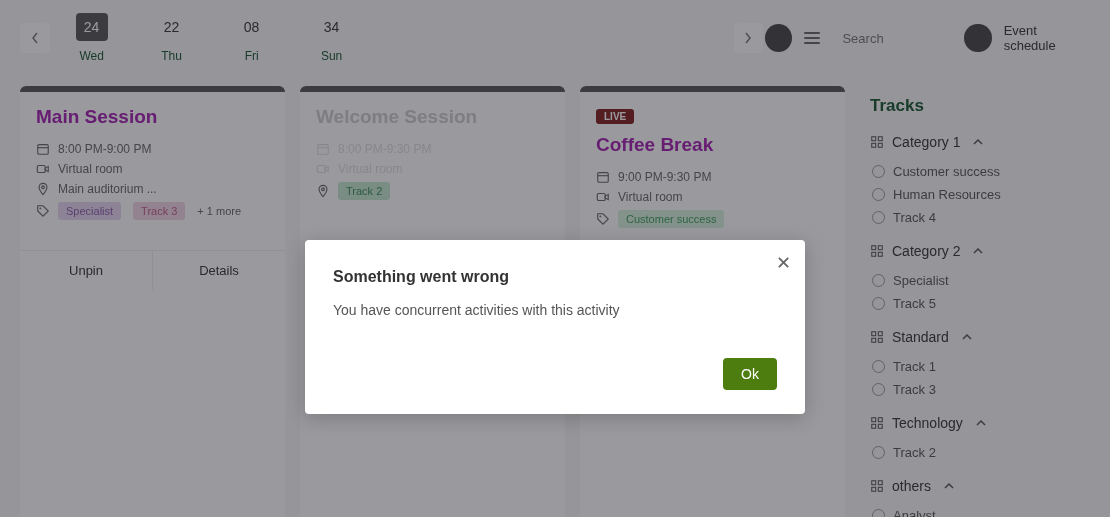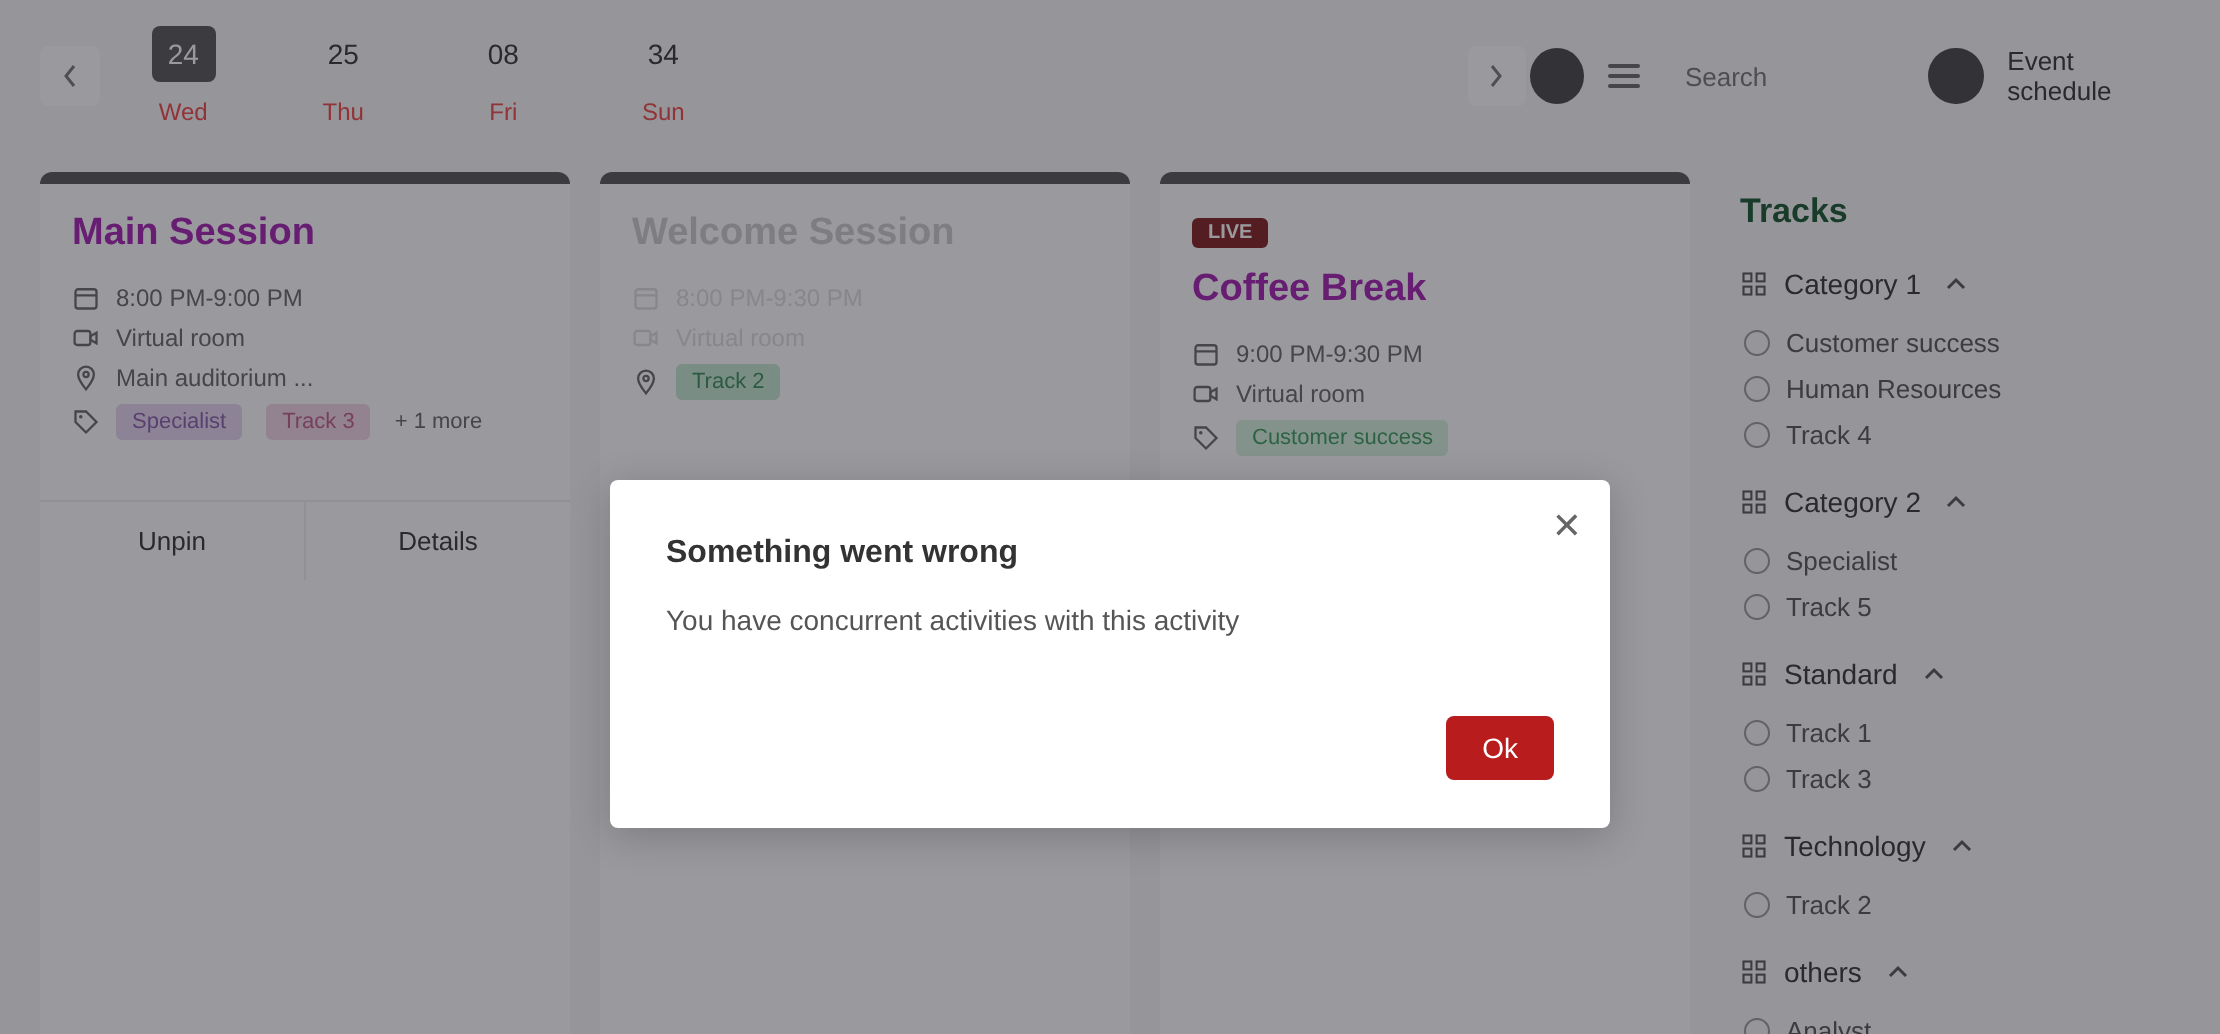--- a/index.html
+++ b/index.html
@@ -5,21 +5,21 @@
     * { box-sizing: border-box; margin: 0; padding: 0; }
     body { font-family: -apple-system, BlinkMacSystemFont, "Segoe UI", Arial, sans-serif; background: #f7f7f7; width: 1110px; height: 517px; overflow: hidden; position: relative; }
     
     
     .header { display: flex; align-items: center; padding: 8px 20px; gap: 2px; }
     .nav-arrow { width: 30px; height: 30px; background: #fff; border-radius: 4px; display: flex; align-items: center; justify-content: center; cursor: pointer; color: #666; }
     .date-tabs { display: flex; gap: 0; }
     .date-tab { width: 80px; display: flex; flex-direction: column; align-items: center; padding: 5px; cursor: pointer; }
     .date-num { width: 32px; height: 28px; display: flex; align-items: center; justify-content: center; border-radius: 4px; font-size: 14px; color: #333; }
     .date-tab.active .date-num { background: #555; color: #fff; }
-    .date-day { font-size: 12px; color: #ef4444; margin-top: 8px; }
+    .date-day { font-size: 12px; color: #14532d; margin-top: 8px; }
     .header-right { margin-left: auto; display: flex; align-items: center; gap: 12px; }
     .avatar { width: 28px; height: 28px; border-radius: 50%; background: #444; }
     .menu-icon { display: flex; flex-direction: column; gap: 3px; cursor: pointer; }
     .menu-icon span { width: 16px; height: 2px; background: #666; border-radius: 1px; }
     .search-input { border: none; background: transparent; padding: 6px 10px; font-size: 13px; color: #666; outline: none; width: 120px; }
     .header-link { font-size: 13px; color: #333; cursor: pointer; }
     
     
     .content { display: flex; padding: 10px 20px; gap: 15px; }
     .cards { display: flex; gap: 15px; flex: 1; }
@@ -54,40 +54,40 @@
     .track-item { display: flex; align-items: center; gap: 8px; font-size: 13px; color: #555; padding: 4px 0 4px 2px; cursor: pointer; }
     .radio { width: 13px; height: 13px; border: 1.5px solid #999; border-radius: 50%; flex-shrink: 0; }
     
     
     .overlay { position: absolute; inset: 0; background: rgba(30,30,40,0.45); display: flex; align-items: center; justify-content: center; }
     .modal { background: #fff; width: 500px; border-radius: 4px; padding: 28px 28px 24px 28px; position: fixed; top: 240px; left: 50%; transform: translateX(-50%); box-shadow: 0 4px 20px rgba(0,0,0,0.2); }
     .modal-close { position: absolute; top: 14px; right: 14px; background: none; border: none; font-size: 18px; color: #666; cursor: pointer; line-height: 1; }
     .modal-title { font-size: 16px; font-weight: 600; color: #333; margin-bottom: 16px; }
     .modal-text { font-size: 14px; color: #555; margin-bottom: 40px; }
     .modal-actions { display: flex; justify-content: flex-end; }
-    .btn-primary { background: #b91c1c; color: #fff; border: none; padding: 8px 18px; font-size: 14px; border-radius: 4px; cursor: pointer; }
+    .btn-primary { background: #4d7c0f; color: #fff; border: none; padding: 8px 18px; font-size: 14px; border-radius: 4px; cursor: pointer; }
     
     svg { display: block; }
   </style>
 </head>
 <body>
 
 <div class="header">
   <div class="nav-arrow">
     <svg width="8" height="12" viewBox="0 0 8 12">
         <path d="M6 1 L2 6 L6 11" stroke="#777" stroke-width="1.5" fill="none"></path>
       </svg>
   </div>
   <div class="date-tabs" id="date-tabs">
       <div class="date-tab active">
         <div class="date-num">24</div>
         <div class="date-day">Wed</div>
       </div>
       <div class="date-tab">
-        <div class="date-num">25</div>
+        <div class="date-num">22</div>
         <div class="date-day">Thu</div>
       </div>
       <div class="date-tab">
         <div class="date-num">08</div>
         <div class="date-day">Fri</div>
       </div>
       <div class="date-tab">
         <div class="date-num">34</div>
         <div class="date-day">Sun</div>
       </div>

